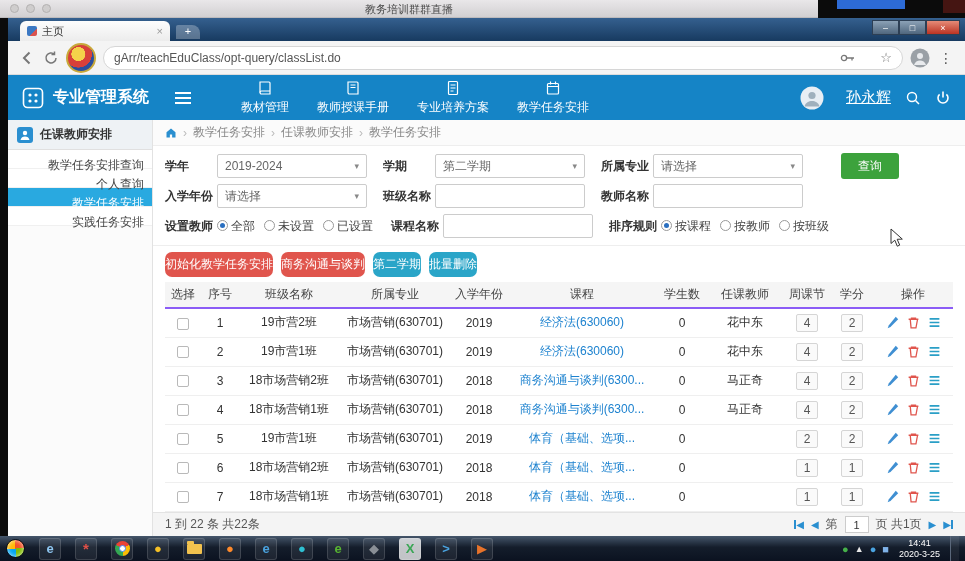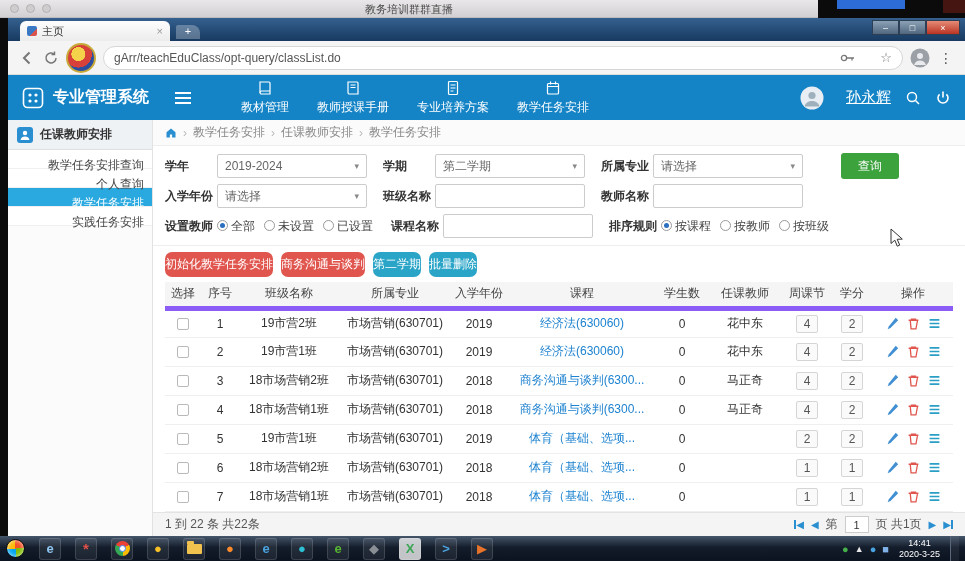--- a/index.html
+++ b/index.html
@@ -88,21 +88,21 @@
   .btn-query { margin-left:22px; height:26px; padding:0 17px; background:#3ca23c; color:#fff;
     border:none; border-radius:3px; font-size:12px; cursor:pointer; }
 
   .actionbar { height:36px; display:flex; align-items:center; gap:8px; padding:0 12px; }
   .btn { height:25px; padding:0 0; border:none; border-radius:7px; color:#fff; font-size:12px; cursor:pointer; white-space:nowrap; }
   .btn.red { background:#e0554d; }
   .btn.teal { background:#2aa5c8; }
 
   .grid { flex:1; padding:0 12px; overflow:hidden; }
   table { width:100%; border-collapse:collapse; table-layout:fixed; font-size:12px; color:#333; }
-  th { height:26px; background:#f5f5f5; border-bottom:5px solid #8b5cf6; font-weight:normal; color:#444; }
+  th { height:26px; background:#f5f5f5; border-bottom:2px solid #8b5cf6; font-weight:normal; color:#444; }
   td { height:29px; border-bottom:1px solid #efefef; text-align:center; white-space:nowrap;
     overflow:hidden; text-overflow:ellipsis; }
   td.course a { color:#1d82cf; text-decoration:none; }
   .cb { display:inline-block; width:12px; height:12px; border:1px solid #b9b9b9; border-radius:2px; background:#fff; vertical-align:middle; }
   .numbox { display:inline-block; min-width:22px; height:18px; line-height:17px; padding:0 2px;
     border:1px solid #d5d5d5; border-radius:2px; background:#fafafa; color:#555; }
   .ops { display:flex; gap:8px; justify-content:center; align-items:center; }
 
   .pagefoot { height:24px; background:#f4f4f4; border-top:1px solid #e3e3e3; display:flex;
     align-items:center; padding:0 12px; font-size:12px; color:#555; }

